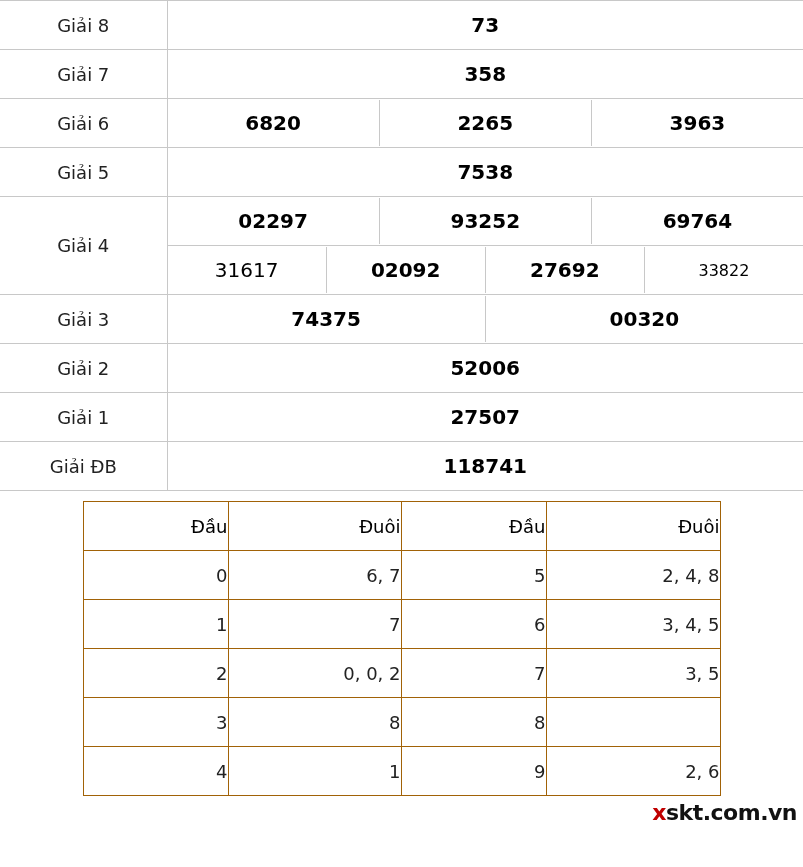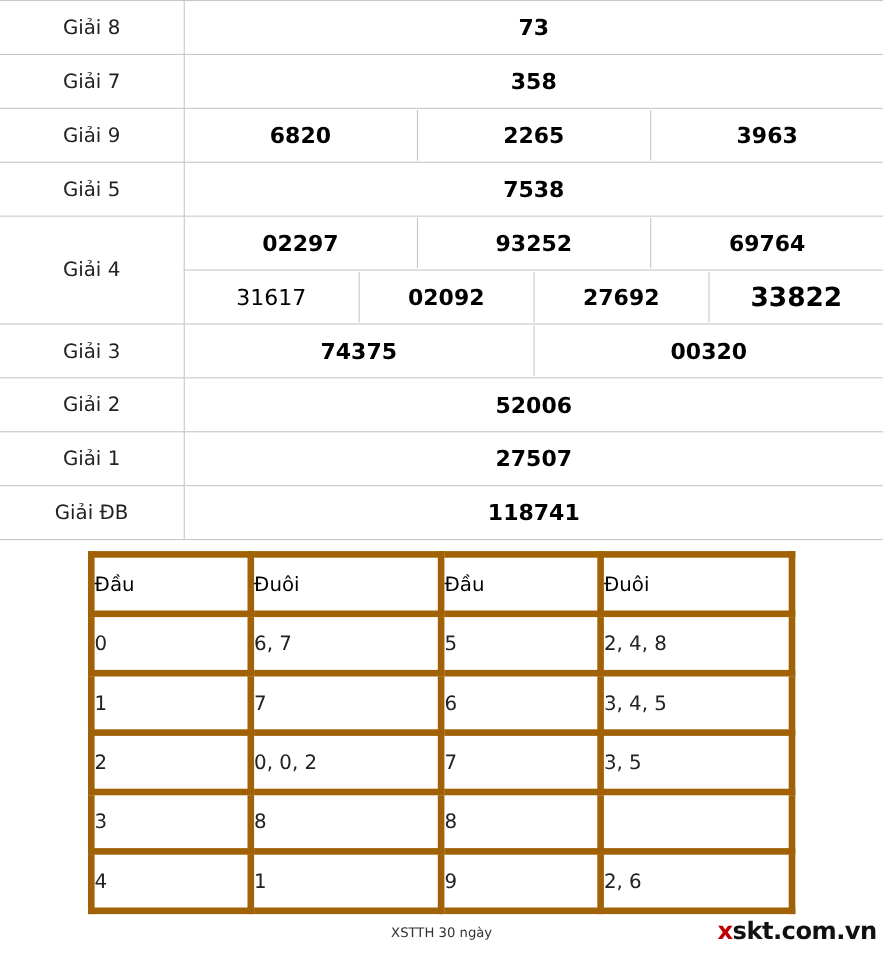--- a/index.html
+++ b/index.html
@@ -87,23 +87,23 @@
     display: flex;
     justify-content: center;
     margin-top: 10px;
   }
   table.dauduoi {
     border-collapse: collapse;
     table-layout: fixed;
     width: 637px;
   }
   table.dauduoi td, table.dauduoi th {
-    border: 6px solid #a16207;
+    border: 1px solid #a16207;
     height: 48px;
-    text-align: left;
+    text-align: right;
     vertical-align: middle;
     font-size: 18px;
     font-weight: normal;
     color: #222;
     padding: 0;
   }
   table.dauduoi th {
     font-size: 18px;
     font-weight: normal;
     color: #000;
@@ -158,21 +158,21 @@
         <td class="label">Giải 8</td>
         <td class="num-red last">73</td>
       </tr>
 
       <tr>
         <td class="label">Giải 7</td>
         <td class="last">358</td>
       </tr>
 
       <tr>
-        <td class="label">Giải 9</td>
+        <td class="label">Giải 6</td>
         <td class="last" style="padding:0">
           <table class="nested">
             <tbody>
                 <tr>
               <td style="border:none;border-right:1px solid #c8c8c8;height:46px;text-align:center;font-size:20px;font-weight:bold;width:33.34%">6820</td>
               <td style="border:none;border-right:1px solid #c8c8c8;height:46px;text-align:center;font-size:20px;font-weight:bold;width:33.33%">2265</td>
               <td style="border:none;height:46px;text-align:center;font-size:20px;font-weight:bold;width:33.33%">3963</td>
             </tr>
           </tbody>
             </table>
@@ -199,21 +199,21 @@
         </td>
       </tr>
       <tr>
         <td class="last" style="padding:0">
           <table class="nested">
             <tbody>
                 <tr>
               <td style="border:none;border-right:1px solid #c8c8c8;height:46px;text-align:center;font-size:20px;font-weight:normal;width:25%">31617</td>
               <td style="border:none;border-right:1px solid #c8c8c8;height:46px;text-align:center;font-size:20px;font-weight:bold;width:25%">02092</td>
               <td style="border:none;border-right:1px solid #c8c8c8;height:46px;text-align:center;font-size:20px;font-weight:bold;width:25%">27692</td>
-              <td style="border:none;height:46px;text-align:center;font-size:24px;font-weight:bold;width:25%">33822</td>
+              <td style="border:none;height:46px;text-align:center;font-size:16px;font-weight:normal;width:25%">33822</td>
             </tr>
           </tbody>
             </table>
         </td>
       </tr>
 
       <tr>
         <td class="label">Giải 3</td>
         <td class="last" style="padding:0">
           <table class="nested">
@@ -289,19 +289,18 @@
           <td>4</td>
           <td>1</td>
           <td>9</td>
           <td>2, 6</td>
         </tr>
       </tbody>
     </table>
   </div>
 
   <div class="footer">
-    <div class="footer-note">XSTTH 30 ngày</div>
     <div class="watermark">
       <span class="wm-x">x</span><span class="wm-rest">skt.com.vn</span>
     </div>
   </div>
 
 </div>
 
 </body></html>

